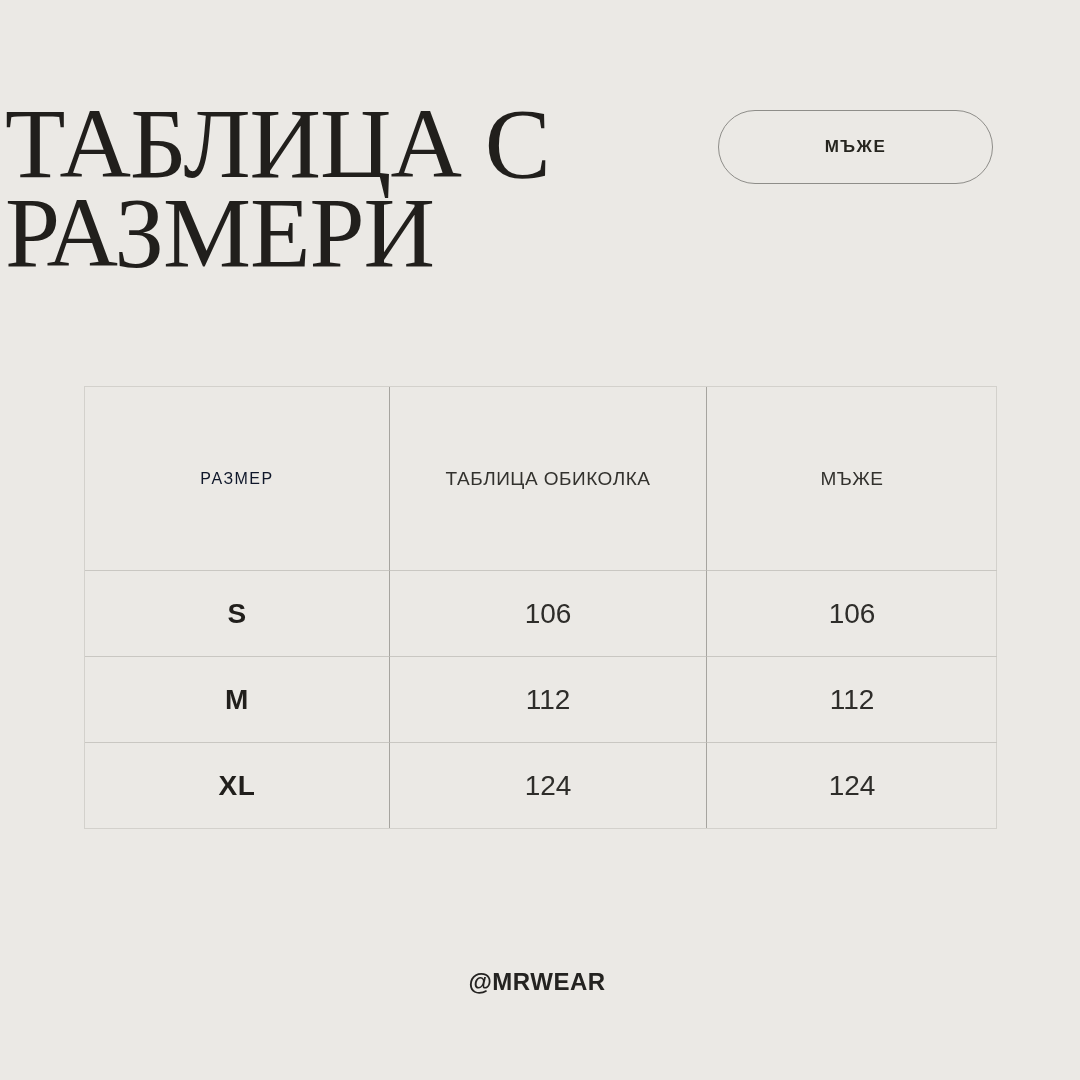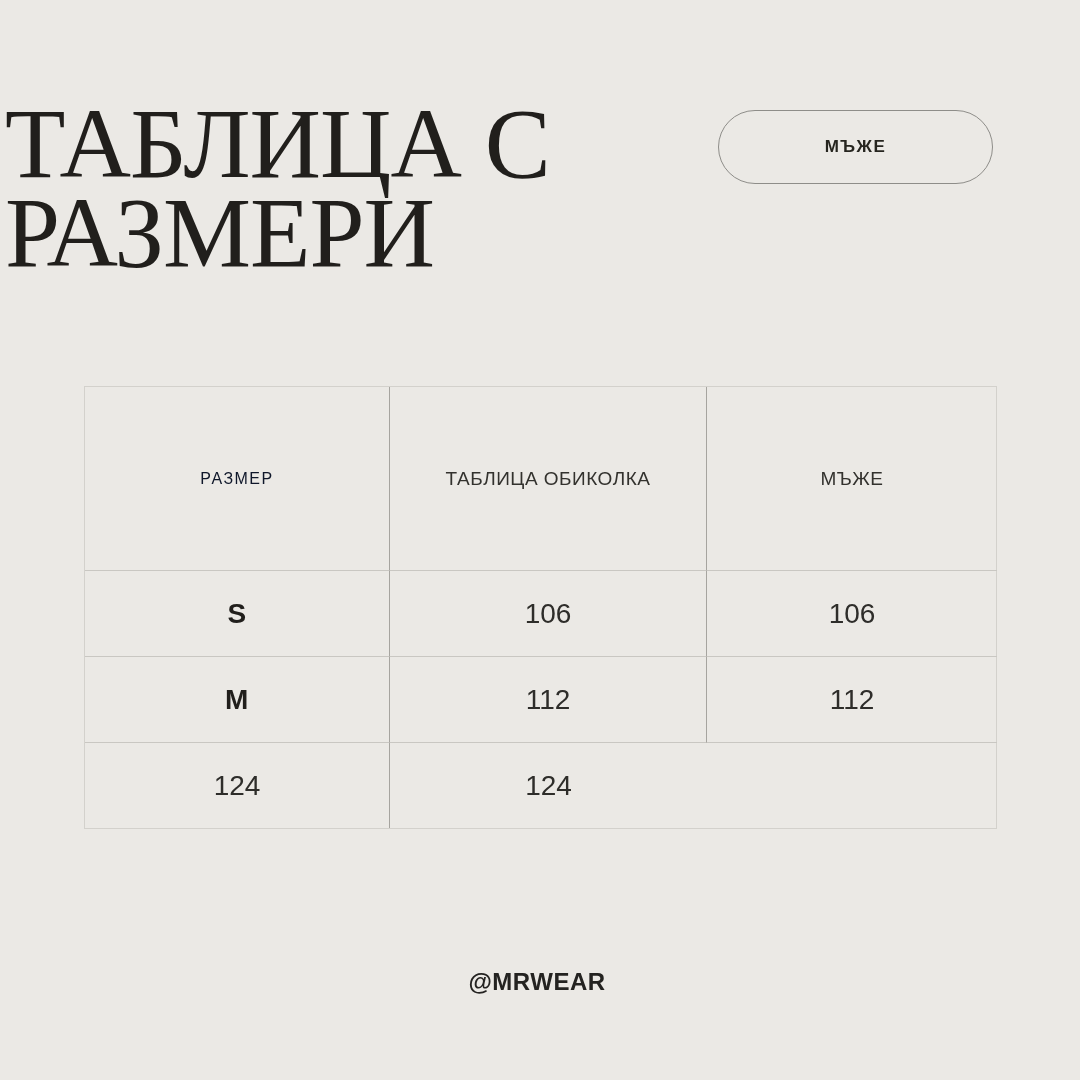--- a/index.html
+++ b/index.html
@@ -120,17 +120,18 @@
   <div class="cell h-border head-sub">МЪЖЕ</div>
 
   <div class="cell v-border h-border size-label">S</div>
   <div class="cell v-border h-border value">106</div>
   <div class="cell h-border value">106</div>
 
   <div class="cell v-border h-border size-label">M</div>
   <div class="cell v-border h-border value">112</div>
   <div class="cell h-border value">112</div>
 
+  <div class="cell v-border size-label">XL</div>
   <div class="cell v-border value">124</div>
   <div class="cell value">124</div>
 </div>
 
 <div class="footer">@MRWEAR</div>
 
 </body></html>

